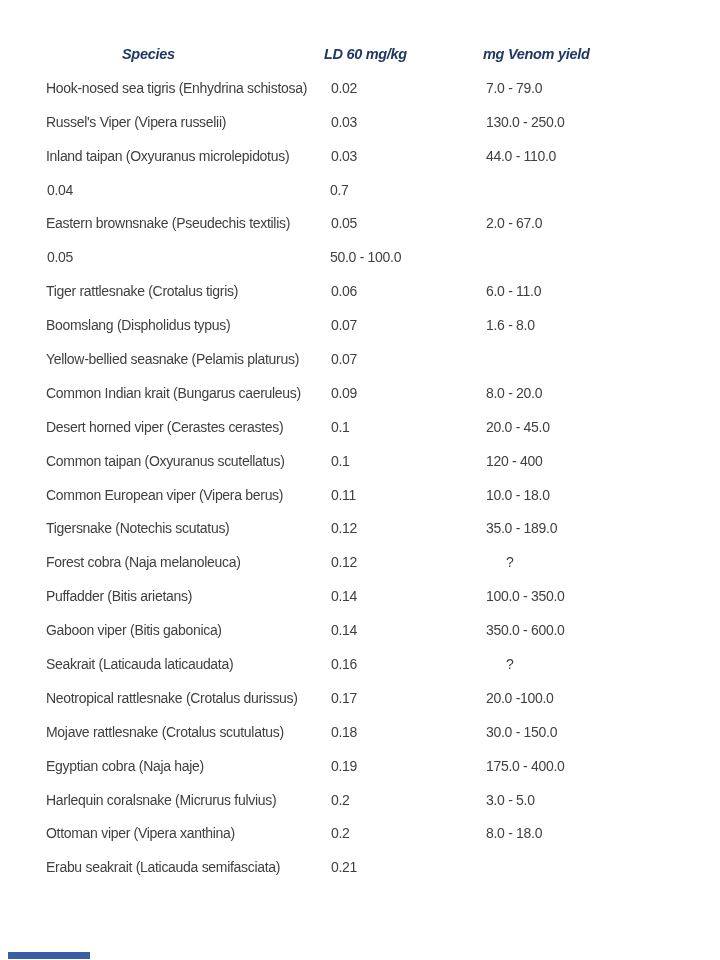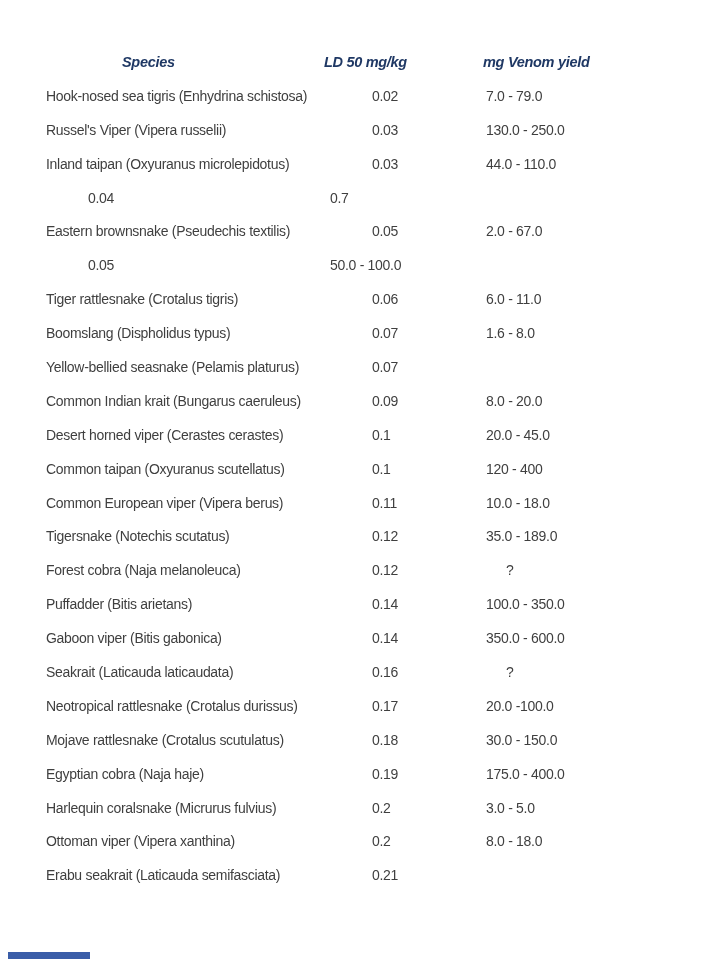--- a/index.html
+++ b/index.html
@@ -10,21 +10,21 @@
   .page {
     position: relative;
     width: 720px;
     height: 960px;
     background: #ffffff;
     overflow: hidden;
     font-family: "Liberation Sans", "DejaVu Sans", sans-serif;
   }
   .table {
     position: absolute;
-    top: 54px;
+    top: 46px;
     left: 0;
     width: 720px;
   }
   .row {
     display: grid;
     grid-template-columns: 284px 156px 1fr;
     padding-left: 46px;
     height: 33.9px;
     align-items: start;
   }
@@ -37,39 +37,39 @@
   }
   .row.header .cell {
     font-weight: bold;
     font-style: italic;
     color: var(--header-color, #1f3864);
     font-size: 14.5px;
   }
   .row.header .cell.species { padding-left: 76px; }
   .row.header .cell.ld50   { margin-left: -7px; }
   .row.header .cell.venom  { margin-left: -3px; }
-  .cell.ld50 { padding-left: 1px; margin-left: 41px; }
+  .cell.ld50 { padding-left: 1px; }
   .cell.venom.q { padding-left: 20px; }
   .footer-bar {
     position: absolute;
     left: 8px;
     bottom: 1px;
     width: 82px;
     height: 7px;
     background: var(--accent-bar, #3a5da8);
   }
 </style>
 </head>
 <body>
 
 <div class="page">
   <div class="table">
     <div class="row header">
       <div class="cell species">Species</div>
-      <div class="cell ld50">LD 50 mg/kg</div>
+      <div class="cell ld50">LD 60 mg/kg</div>
       <div class="cell venom">mg Venom yield</div>
     </div>
     <div id="rows">
   <div class="row">
     <div class="cell species">Hook-nosed sea tigris (Enhydrina schistosa)</div>
     <div class="cell ld50">0.02</div>
     <div class="cell venom">7.0 - 79.0</div>
   </div>
 
   <div class="row">

